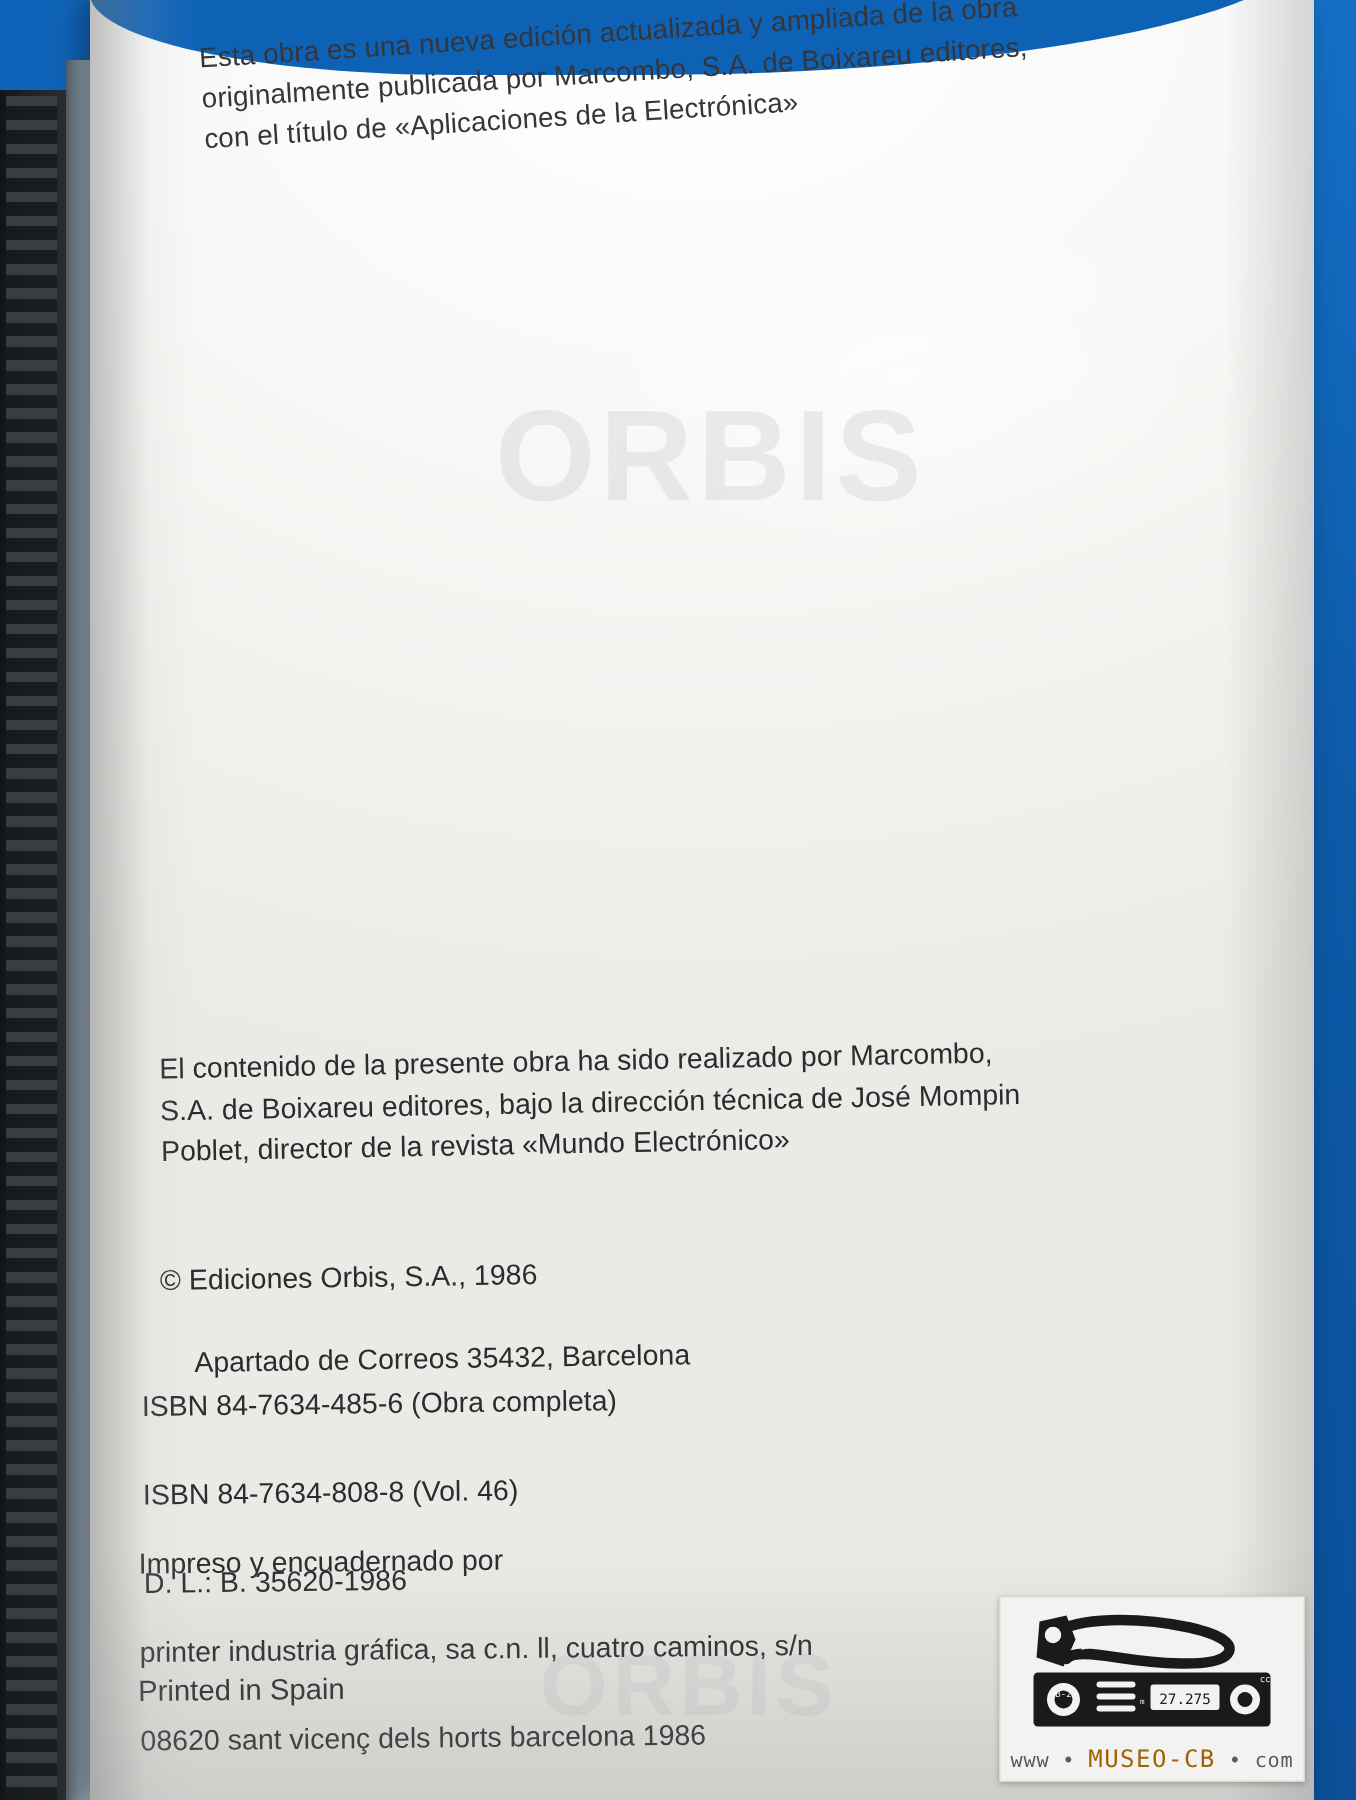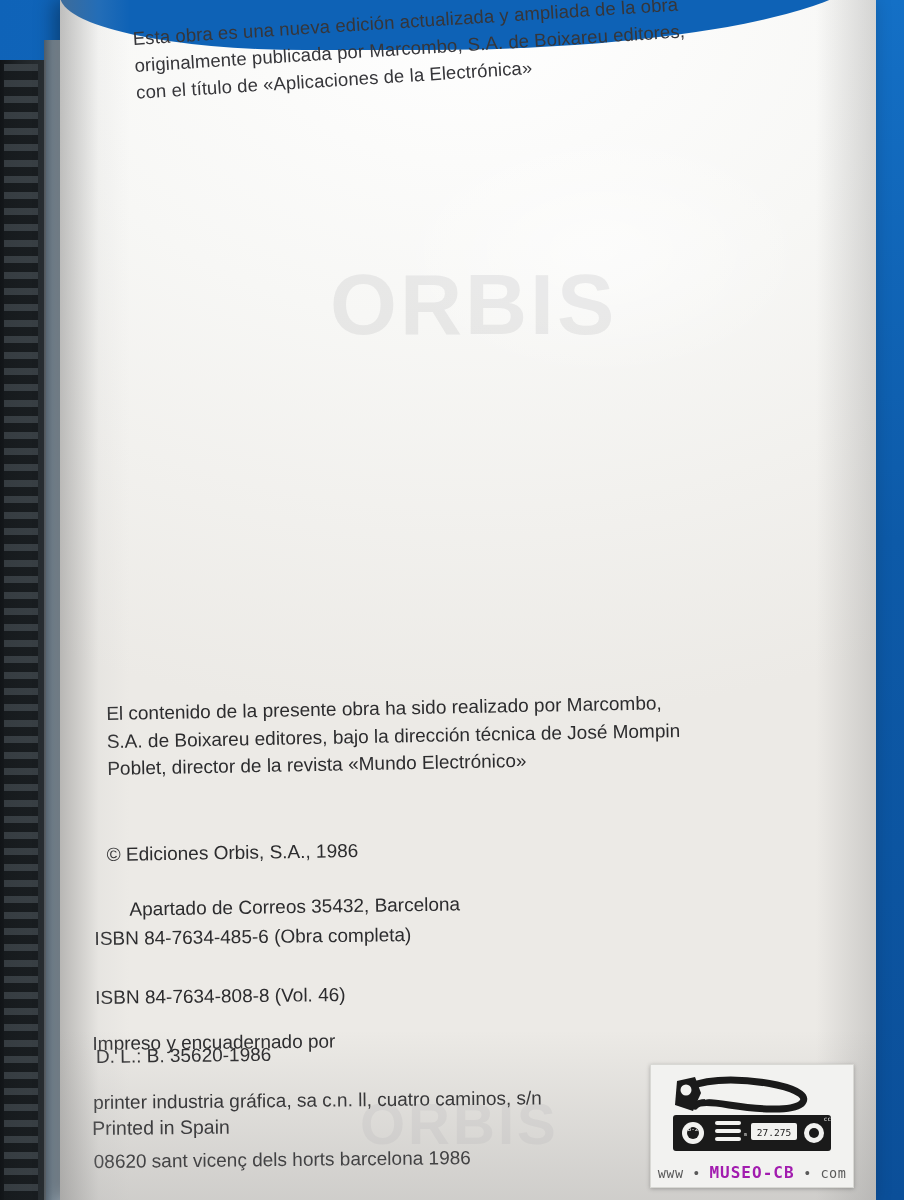--- a/index.html
+++ b/index.html
@@ -174,21 +174,21 @@
     left: 32px;
     top: 1114px;
     font-size: 19.5px;
     transform: rotate(-0.6deg);
     transform-origin: left top;
   }
 
   
   .logo-card {
     position: absolute;
-    right: 22px;
+    right: 6px;
     bottom: 12px;
     width: 202px;
     height: 122px;
     background: #f2f2f0;
     border: 1px solid #d8d8d4;
     box-shadow: 0 1px 4px rgba(0,0,0,.25);
     overflow: hidden;
   }
   .logo-art {
     position: absolute;
@@ -198,21 +198,21 @@
   .logo-url {
     position: absolute;
     left: 0; bottom: 5px;
     width: 202px;
     text-align: center;
     font-family: "DejaVu Sans Mono", monospace;
     font-size: 13.5px;
     letter-spacing: .5px;
     color: #5a5a5a;
   }
-  .logo-url .brand { color: #a21caf; font-weight: bold; font-size: 16px; letter-spacing: 1px; }
+  .logo-url .brand { color: #a16207; font-weight: normal; font-size: 16px; letter-spacing: 1px; }
 
   
   .glare-1 {
     position: absolute;
     left: 330px; top: 120px;
     width: 420px; height: 260px;
     background: radial-gradient(ellipse at center, rgba(255,255,255,.55), rgba(255,255,255,0) 70%);
     pointer-events: none;
   }
 </style>

